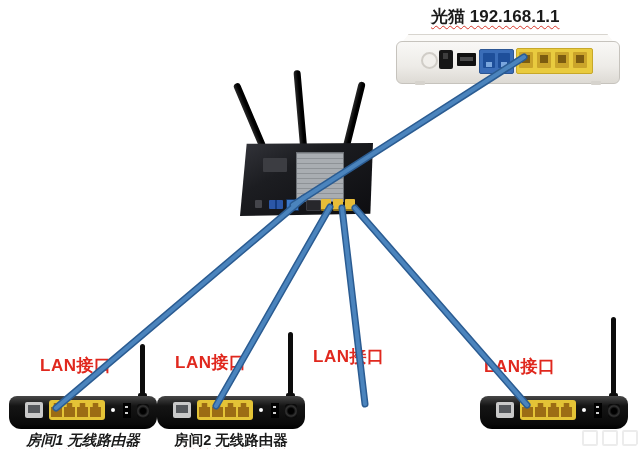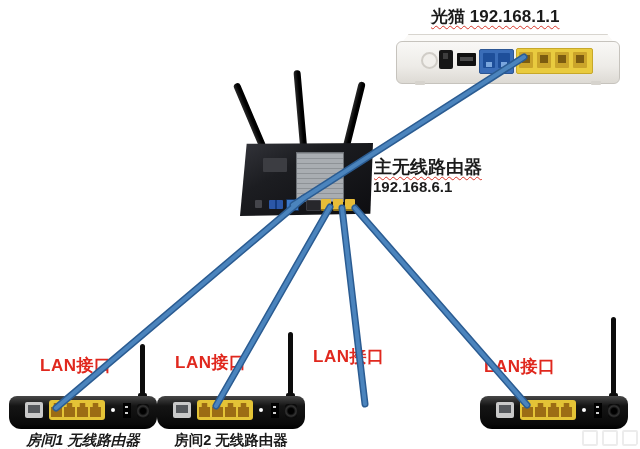--- a/index.html
+++ b/index.html
@@ -91,22 +91,20 @@
   .wm-wash{position:absolute;left:508px;top:429px;width:132px;height:18px;background:rgba(255,255,255,0.42);z-index:6;}
   .wm{position:absolute;right:2px;bottom:3px;z-index:7;display:flex;gap:4px;opacity:.28;}
   .wm span{display:block;width:12px;height:12px;border:2px solid #b9b9b9;border-radius:2px;}
 </style>
 </head>
 <body>
 
 <div class="stage">
 
   <div class="lbl uwavy" style="left:431px;top:5px;font-size:17px;">光猫 192.168.1.1</div>
-  <div class="lbl uwavy" style="left:374px;top:155px;font-size:18px;">主无线路由器</div>
-  <div class="lbl" style="left:373px;top:178px;font-size:15px;">192.168.6.1</div>
 
   <div class="lbl red lan1">LAN接口</div>
   <div class="lbl red lan2">LAN接口</div>
   <div class="lbl red lan3">LAN接口</div>
   <div class="lbl red lan4">LAN接口</div>
 
   <div class="modem">
     <div class="modem-topface"></div>
     <div class="modem-body">
       <div class="m-circle"></div>

